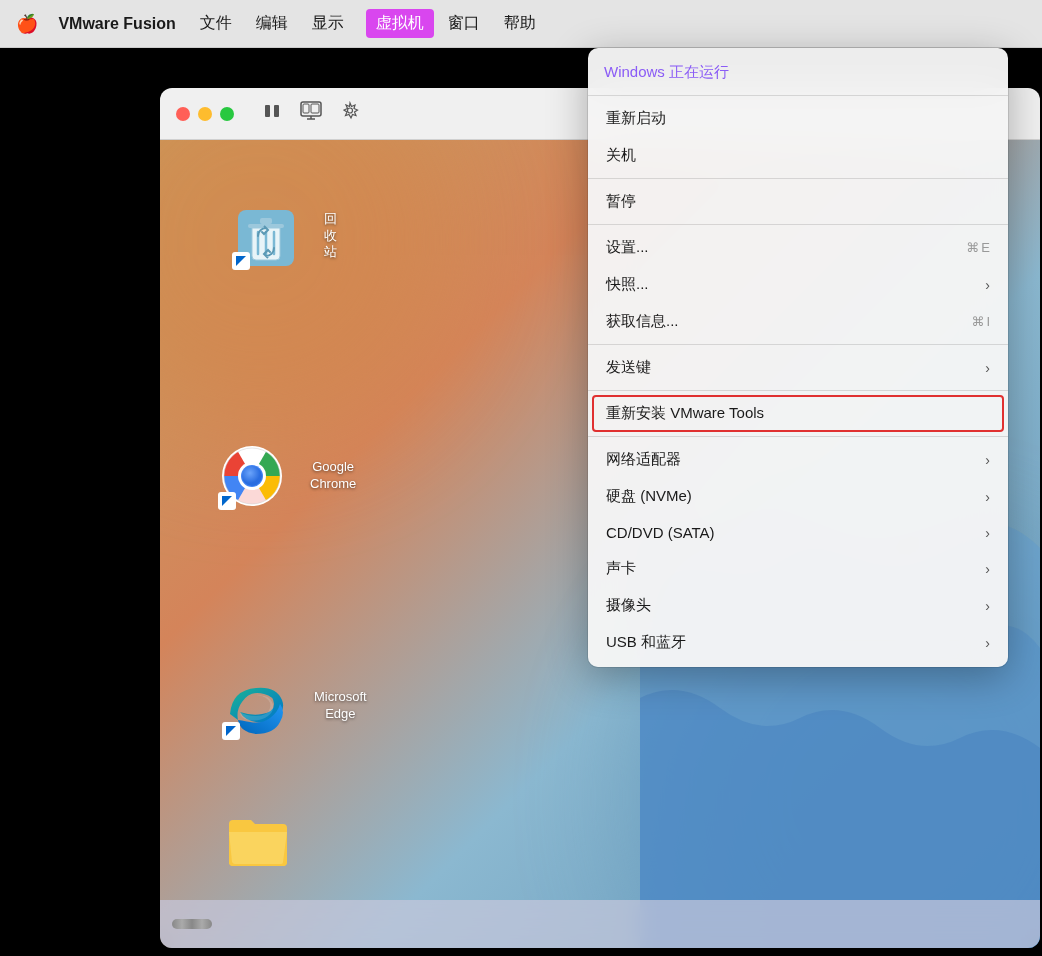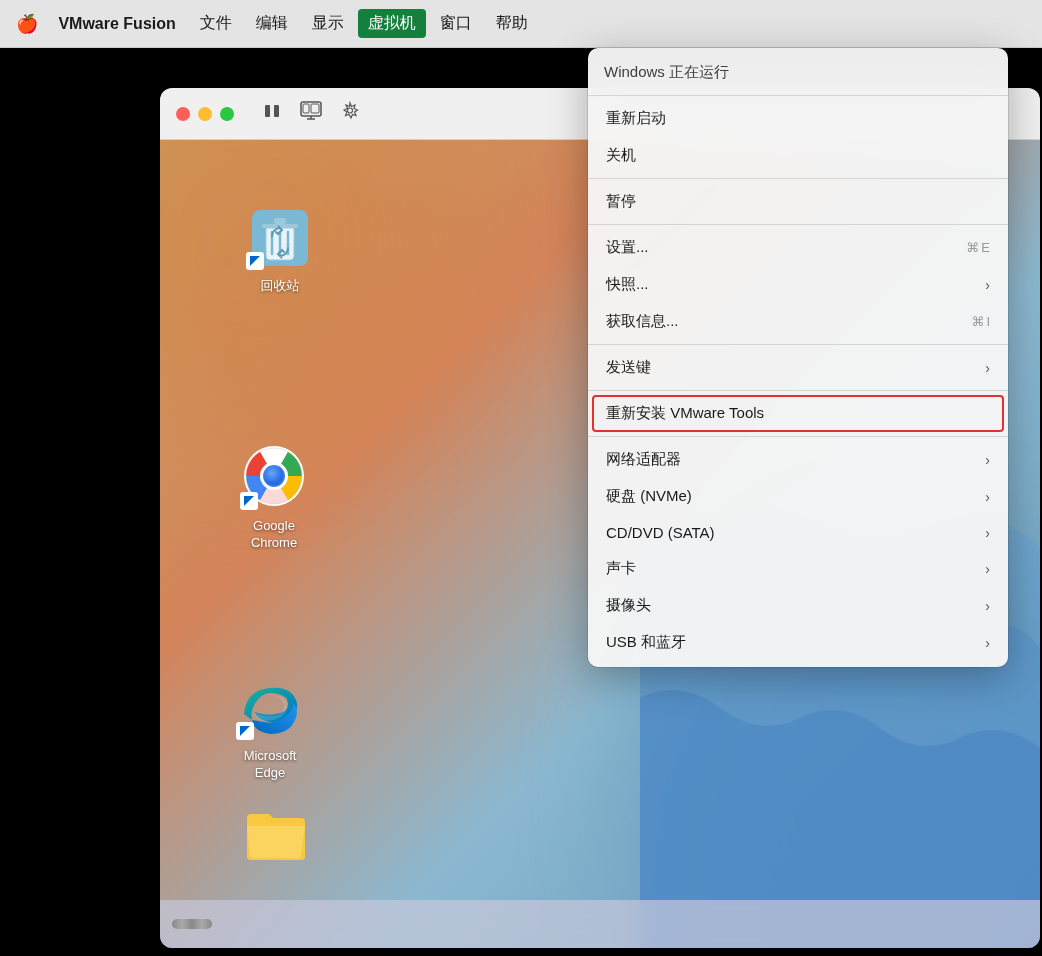--- a/index.html
+++ b/index.html
@@ -27,22 +27,23 @@
       border-bottom: 1px solid rgba(0,0,0,0.1);
     }
     .menu-item {
       padding: 4px 10px;
       font-size: 16px;
       color: #1a1a1a;
       border-radius: 4px;
       cursor: pointer;
     }
     .menu-item.active {
-      background: #15803d;
+      background: #d946ef;
       color: #fff;
+      margin-left: 8px;
     }
     .apple-logo {
       font-size: 18px;
       margin-right: 6px;
       color: #1a1a1a;
     }
     .menu-item.bold {
       font-weight: 600;
     }
 
@@ -111,23 +112,23 @@
       bottom: 0;
       right: 0;
       width: 400px;
       height: 600px;
     }
 
     
     .desktop-icon {
       position: absolute;
       display: flex;
-      flex-direction: column;
-      align-items: center;
-      gap: 6px;
+      flex-direction: row;
+      align-items: center;
+      gap: 22px;
       cursor: pointer;
       width: 100px;
     }
     .desktop-icon .icon-img {
       width: 72px;
       height: 72px;
       position: relative;
     }
     .desktop-icon .icon-label {
       color: #fff;
@@ -141,21 +142,21 @@
     .recycle-icon {
       position: absolute;
       top: 60px;
       left: 70px;
     }
 
     
     .chrome-icon {
       position: absolute;
       top: 300px;
-      left: 64px;
+      left: 56px;
     }
 
     
     .edge-icon {
       position: absolute;
       top: 530px;
       left: 60px;
     }
 
     
@@ -208,21 +209,21 @@
       display: flex;
       align-items: center;
       justify-content: space-between;
       padding: 9px 18px;
       font-size: 15px;
       color: #1a1a1a;
       cursor: pointer;
       position: relative;
     }
     .dropdown-item.disabled {
-      color: #404040;
+      color: #8b5cf6;
       cursor: default;
       padding-left: 16px;
     }
     .dropdown-item.highlighted {
       background: transparent;
       outline: 2px solid #e03030;
       outline-offset: -2px;
       border-radius: 4px;
       margin: 2px 4px;
       padding: 9px 14px;

